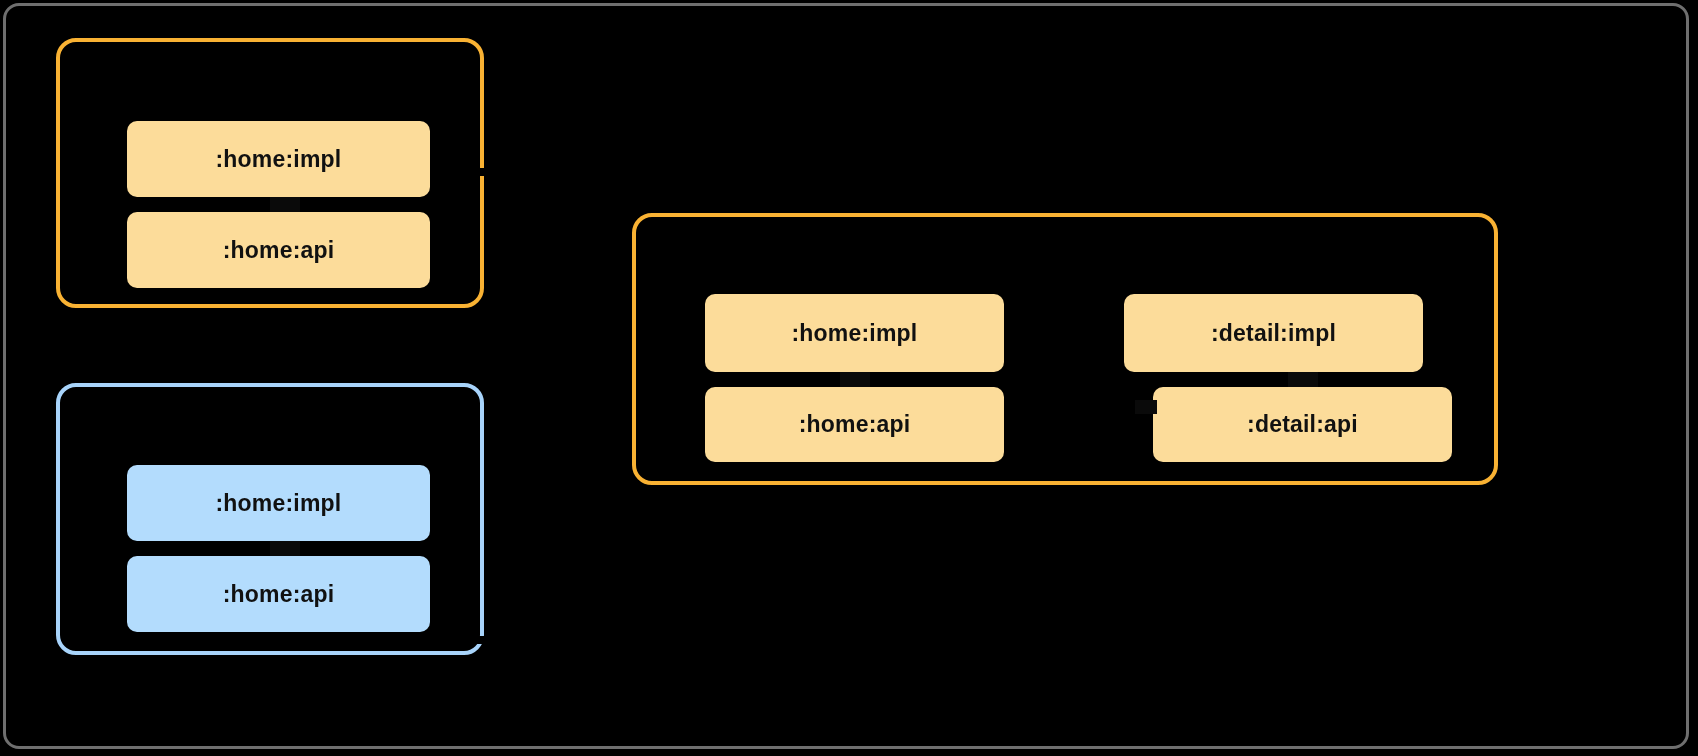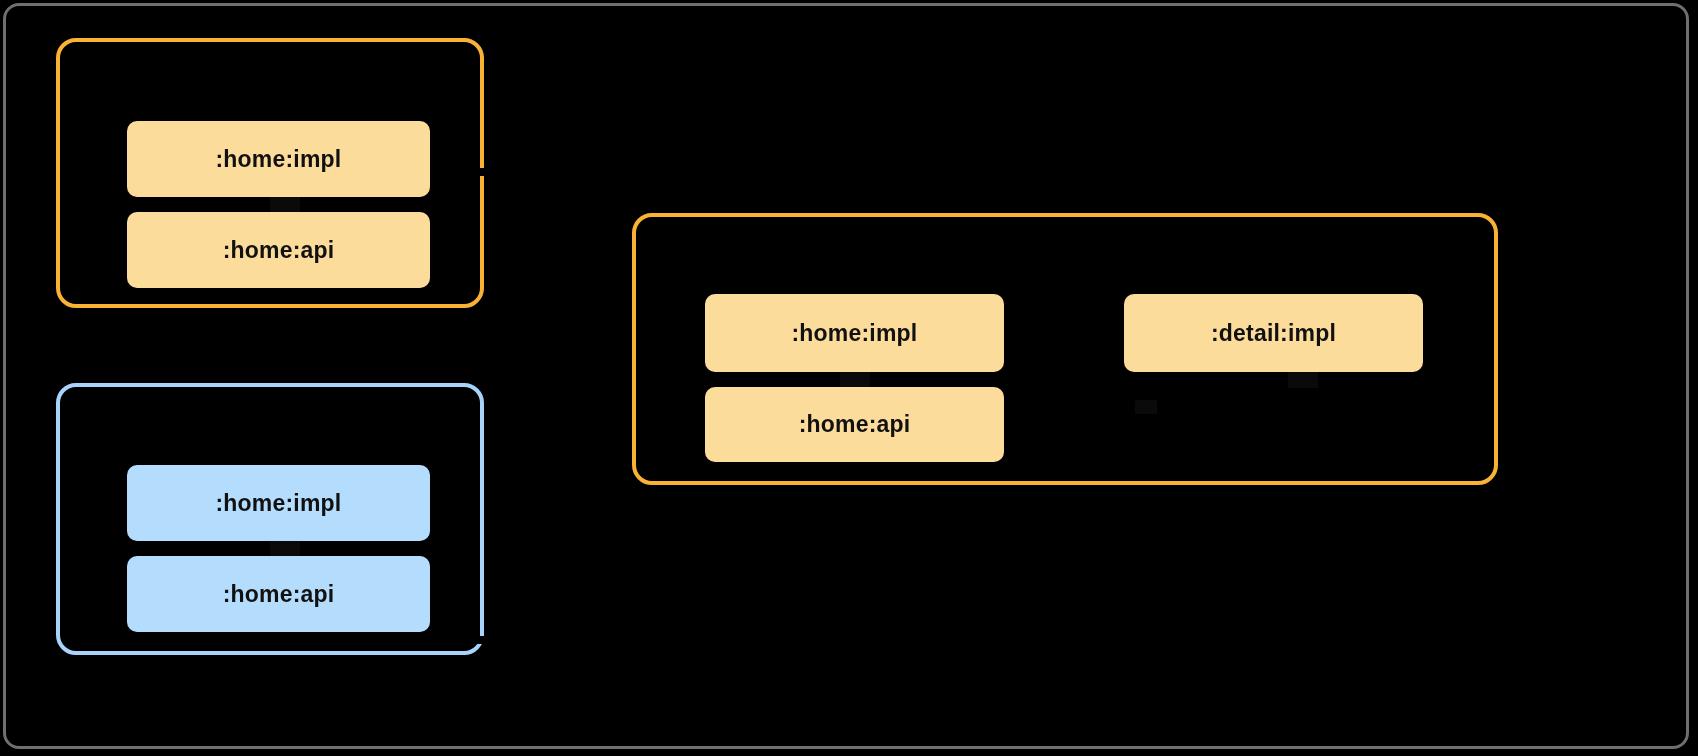--- a/index.html
+++ b/index.html
@@ -105,14 +105,17 @@
     <span class="node-label">:home:impl</span>
   </div>
   <div class="node amber" style="left:1124px; top:294px; width:299px; height:78px; font-size:23px;">
     <span class="node-label">:detail:impl</span>
   </div>
   <div class="connector" style="left:840px; top:372px; width:30px; height:16px;"></div>
   <div class="connector" style="left:1288px; top:372px; width:30px; height:16px;"></div>
   <div class="node amber" style="left:705px; top:387px; width:299px; height:75px; font-size:23px;">
     <span class="node-label">:home:api</span>
   </div>
+  <div class="node amber" style="left:1153px; top:387px; width:299px; height:75px; font-size:23px;">
+    <span class="node-label">:detail:api</span>
+  </div>
   <div class="connector" style="left:1135px; top:400px; width:22px; height:14px;"></div>
 </div>
 
 </body></html>

